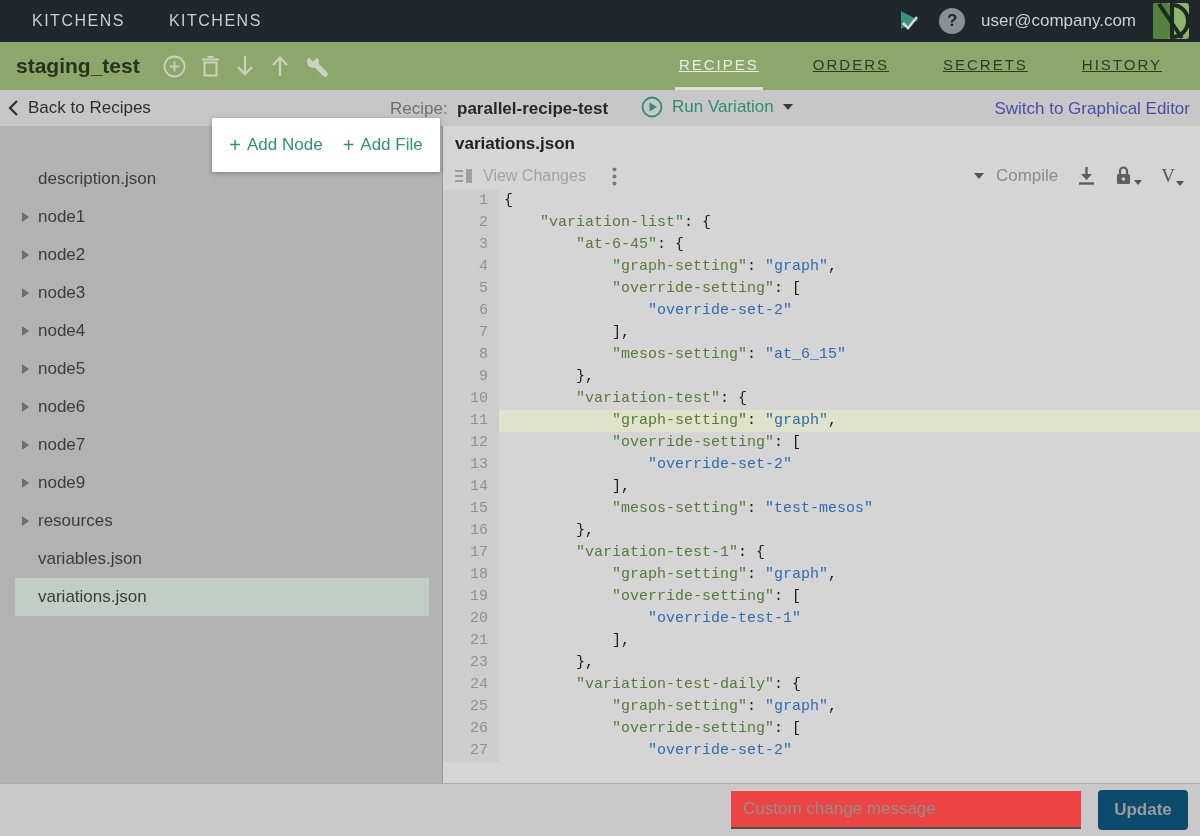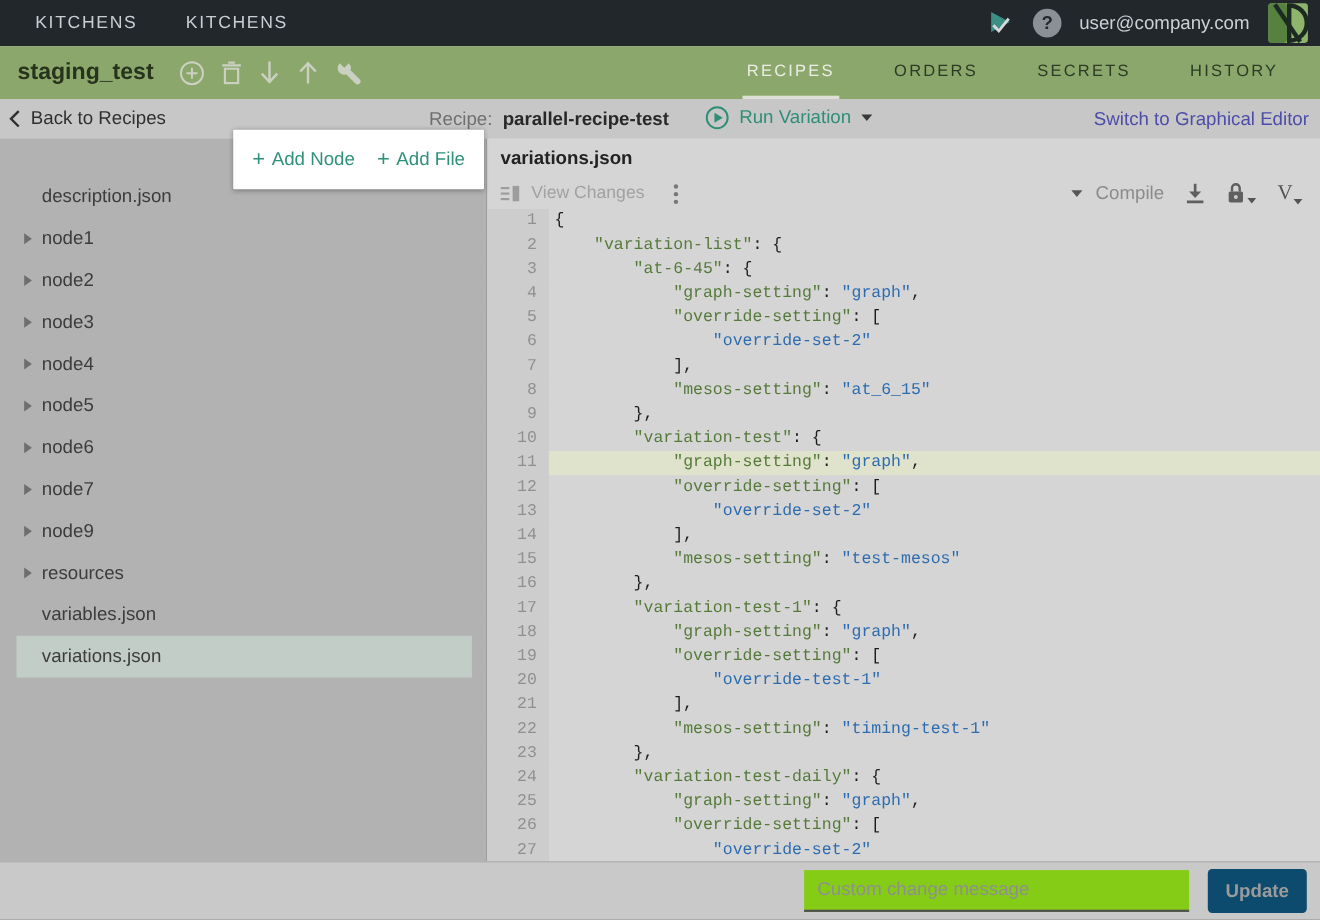--- a/index.html
+++ b/index.html
@@ -20,21 +20,21 @@
   .email { color:#ccd1d5; font-size:17px; }
   
   .kitchenbar { position:absolute; top:42px; left:0; right:0; height:48px; background:#8ca76b;
     display:flex; align-items:stretch; justify-content:space-between; padding:0 34px 0 16px; }
   .kitchen-left { display:flex; align-items:center; gap:15px; }
   .kitchen-title { font-size:21px; font-weight:bold; color:#26331d; margin-right:8px; }
   .kicons { display:flex; align-items:center; gap:15px; }
   .kicon { display:flex; align-items:center; cursor:pointer; }
   .tabs { display:flex; gap:46px; }
   .tab { color:#2d3b26; font-size:15px; letter-spacing:2px; display:flex; align-items:center;
-    border-bottom:3px solid transparent; padding:0 4px; cursor:pointer; }
+    border-bottom:3px solid transparent; padding:0 4px; cursor:pointer;text-decoration:underline; }
   .tab.active { color:#eaede3; border-bottom-color:#dce0d4; }
   
   .header-row { position:absolute; top:90px; left:0; right:0; height:36px; background:#c7c7c7; }
   .back-link { position:absolute; left:8px; top:8px; display:flex; align-items:center; gap:9px;
     color:#2f2f2f; font-size:17px; cursor:pointer; }
   .recipe-label { position:absolute; left:390px; top:9px; color:#6f6f6f; font-size:17px; }
   .recipe-name { position:absolute; left:457px; top:9px; color:#282828; font-size:17px; font-weight:bold; }
   .run-variation { position:absolute; left:641px; top:6px; display:flex; align-items:center; gap:9px;
     color:#2f8e76; font-size:17px; cursor:pointer; }
   .caret-down { width:0; height:0; border-left:5px solid transparent; border-right:5px solid transparent;
@@ -73,21 +73,21 @@
   
   .add-box { position:absolute; left:212px; top:118px; width:228px; height:54px; background:#fff;
     box-shadow:0 1px 5px rgba(0,0,0,.3); display:flex; align-items:center; justify-content:center;
     gap:20px; z-index:6; border-radius:1px; }
   .add-btn { color:#2f9179; font-size:17px; display:flex; align-items:center; gap:6px; cursor:pointer; background:none; border:none; font-family:inherit; }
   .add-plus { font-size:20px; line-height:1; }
   
   .bottom-bar { position:absolute; left:0; right:0; top:783px; height:53px; background:#c9c9c9;
     border-top:1px solid #ababab; display:flex; align-items:center; justify-content:flex-end;
     gap:17px; padding-right:12px; }
-  .change-input { width:350px; height:38px; background:#84cc16; border:none;
+  .change-input { width:350px; height:38px; background:#ef4444; border:none;
     border-bottom:2px solid #4f4f4f; font-size:17px; color:#333; padding:0 12px; font-family:inherit; }
   .change-input::placeholder { color:#8f8f8f; }
   .update-btn { width:90px; height:40px; background:#0c4a6e; border:none; border-radius:4px;
     color:#9b9b9b; font-size:17px; font-weight:bold; font-family:inherit; }
 </style>
 </head>
 <body>
 
 <div class="page">
 
@@ -374,24 +374,20 @@
           </div>
           <div class="code-row">
             <div class="ln">20</div>
             <div class="lc"><span class="tok-p">                </span><span class="tok-s">"override-test-1"</span></div>
           </div>
           <div class="code-row">
             <div class="ln">21</div>
             <div class="lc"><span class="tok-p">            ],</span></div>
           </div>
           <div class="code-row">
-            <div class="ln">22</div>
-            <div class="lc"><span class="tok-p">            </span><span class="tok-k">"mesos-setting"</span><span class="tok-p">: </span><span class="tok-s">"timing-test-1"</span></div>
-          </div>
-          <div class="code-row">
             <div class="ln">23</div>
             <div class="lc"><span class="tok-p">        },</span></div>
           </div>
           <div class="code-row">
             <div class="ln">24</div>
             <div class="lc"><span class="tok-p">        </span><span class="tok-k">"variation-test-daily"</span><span class="tok-p">: {</span></div>
           </div>
           <div class="code-row">
             <div class="ln">25</div>
             <div class="lc"><span class="tok-p">            </span><span class="tok-k">"graph-setting"</span><span class="tok-p">: </span><span class="tok-s">"graph"</span><span class="tok-p">,</span></div>

